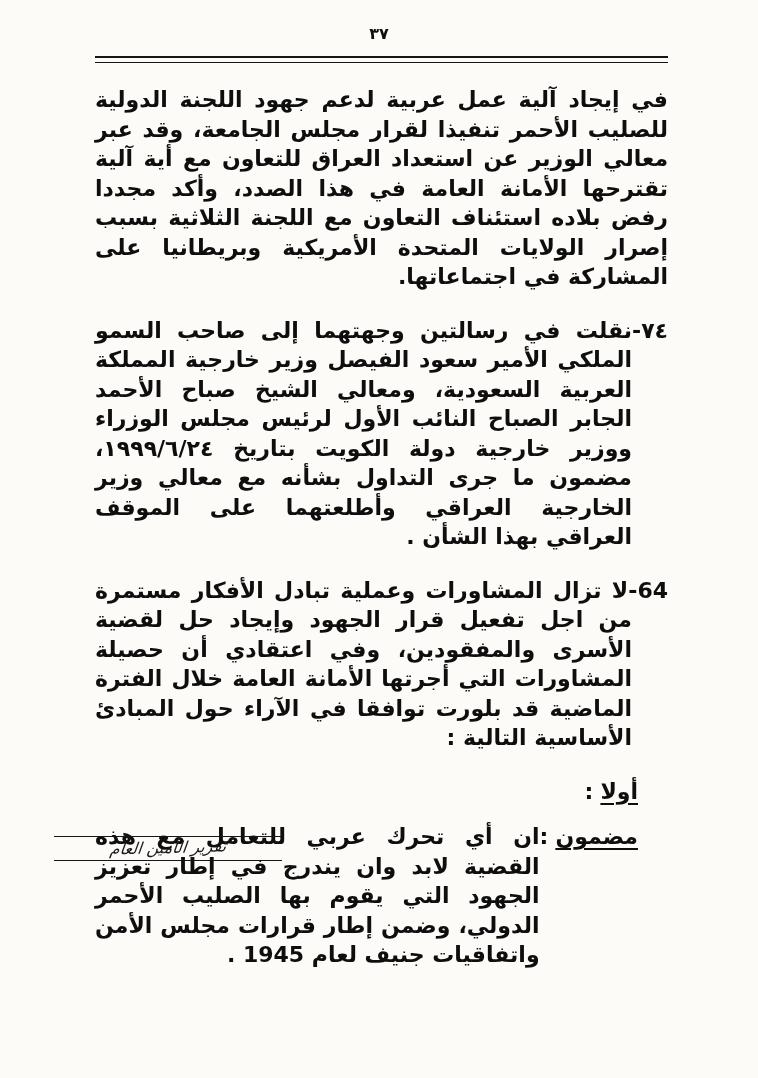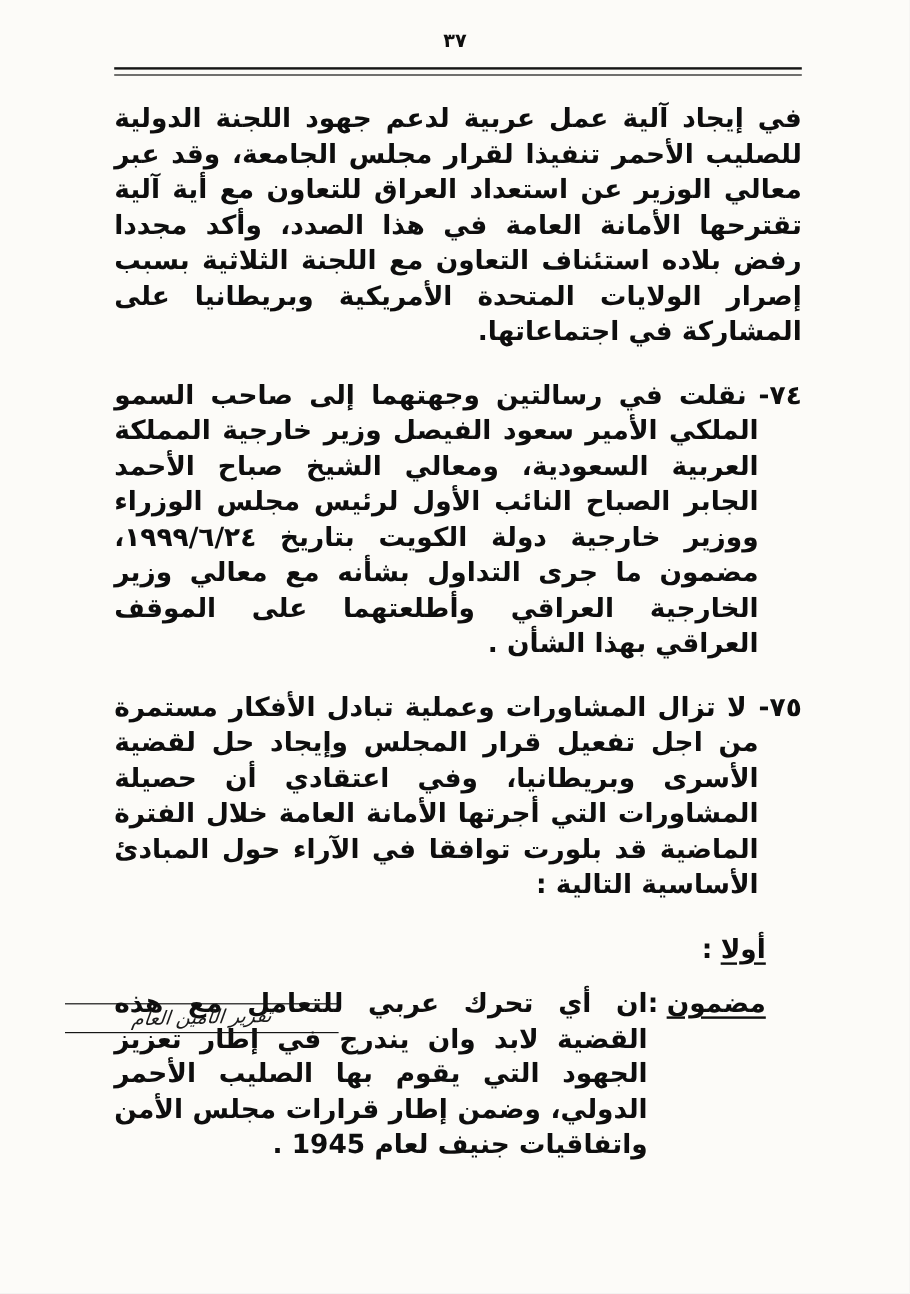--- a/index.html
+++ b/index.html
@@ -34,21 +34,20 @@
     text-align:justify;
   }
   .para{margin:0 0 24px 0;}
   .numbered{
     padding-right:36px;
     text-indent:-36px;
   }
   .numbered .marker{
     display:inline-block;
     text-indent:0;
-    margin-left:10px;
     white-space:nowrap;
   }
   .items{margin-top:4px;}
   .item{
     display:flex;
     margin:0 30px 16px 0;
   }
   .item-label{
     flex:0 0 auto;
     min-width:64px;
@@ -92,21 +91,21 @@
 
   <div class="content">
 
     <p class="para intro">في إيجاد آلية عمل عربية لدعم جهود اللجنة الدولية للصليب الأحمر تنفيذا لقرار مجلس الجامعة، وقد عبر معالي الوزير عن استعداد العراق للتعاون مع أية آلية تقترحها الأمانة العامة في هذا الصدد، وأكد مجددا رفض بلاده استئناف التعاون مع اللجنة الثلاثية بسبب إصرار الولايات المتحدة الأمريكية وبريطانيا على المشاركة في اجتماعاتها.</p>
 
     <div class="para numbered">
       <span class="marker">٧٤-</span><span>نقلت في رسالتين وجهتهما إلى صاحب السمو الملكي الأمير سعود الفيصل وزير خارجية المملكة العربية السعودية، ومعالي الشيخ صباح الأحمد الجابر الصباح النائب الأول لرئيس مجلس الوزراء ووزير خارجية دولة الكويت بتاريخ ١٩٩٩/٦/٢٤، مضمون ما جرى التداول بشأنه مع معالي وزير الخارجية العراقي وأطلعتهما على الموقف العراقي بهذا الشأن .</span>
     </div>
 
     <div class="para numbered">
-      <span class="marker">٧٥-</span><span>لا تزال المشاورات وعملية تبادل الأفكار مستمرة من اجل تفعيل قرار المجلس وإيجاد حل لقضية الأسرى وبريطانيا، وفي اعتقادي أن حصيلة المشاورات التي أجرتها الأمانة العامة خلال الفترة الماضية قد بلورت توافقا في الآراء حول المبادئ الأساسية التالية :</span>
+      <span class="marker">64-</span><span>لا تزال المشاورات وعملية تبادل الأفكار مستمرة من اجل تفعيل قرار الجهود وإيجاد حل لقضية الأسرى والمفقودين، وفي اعتقادي أن حصيلة المشاورات التي أجرتها الأمانة العامة خلال الفترة الماضية قد بلورت توافقا في الآراء حول المبادئ الأساسية التالية :</span>
     </div>
 
     <div class="items">
 
       <div class="item">
         <span class="item-label">
           <span class="u">أولا</span><span class="sep">:</span>
         </span>
       </div>
 

